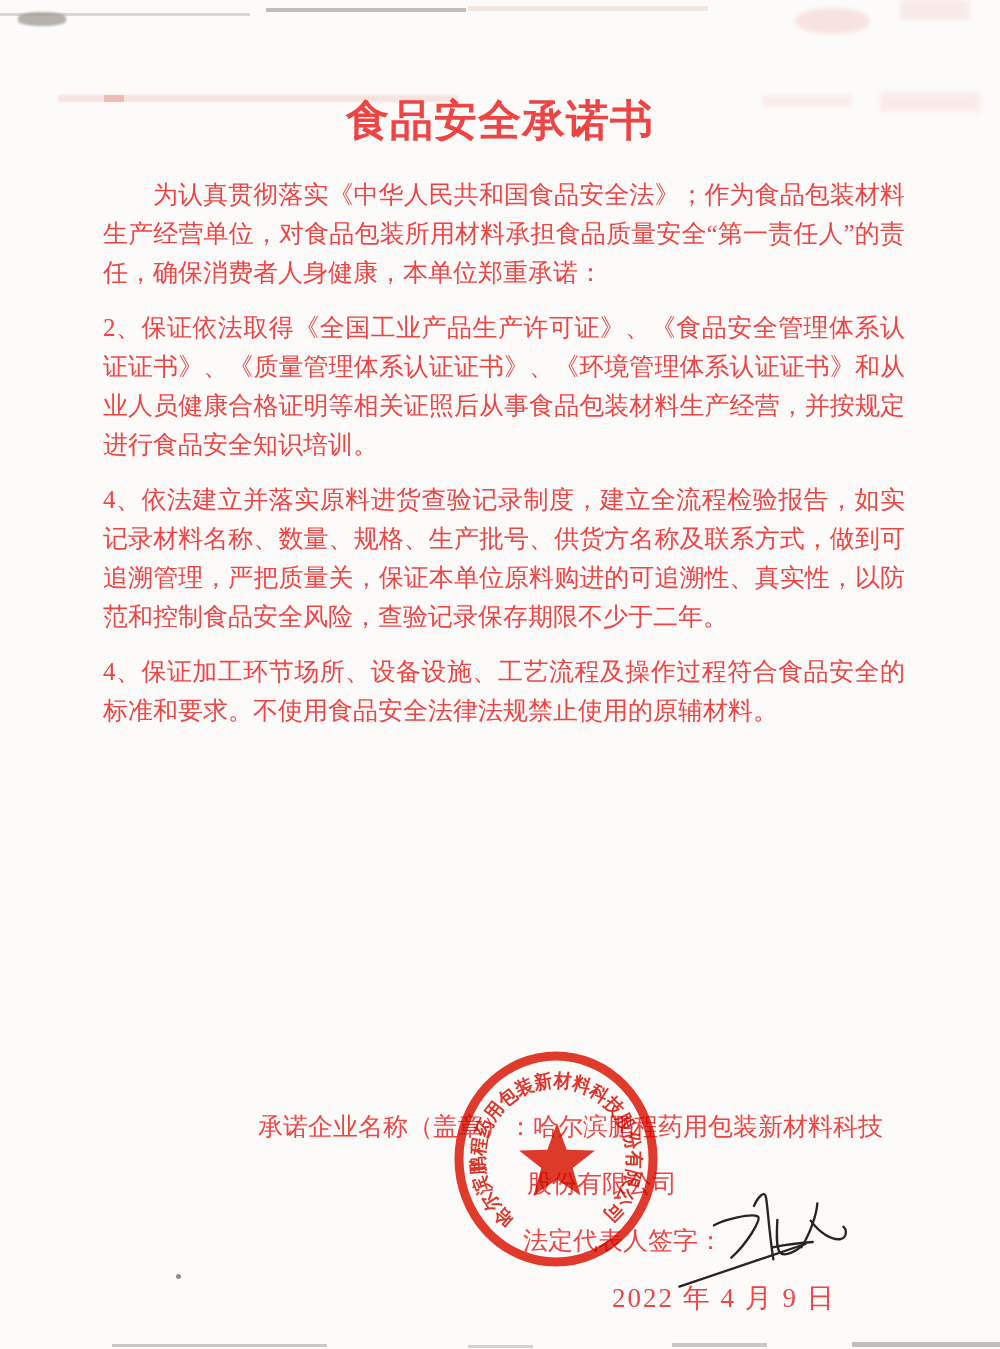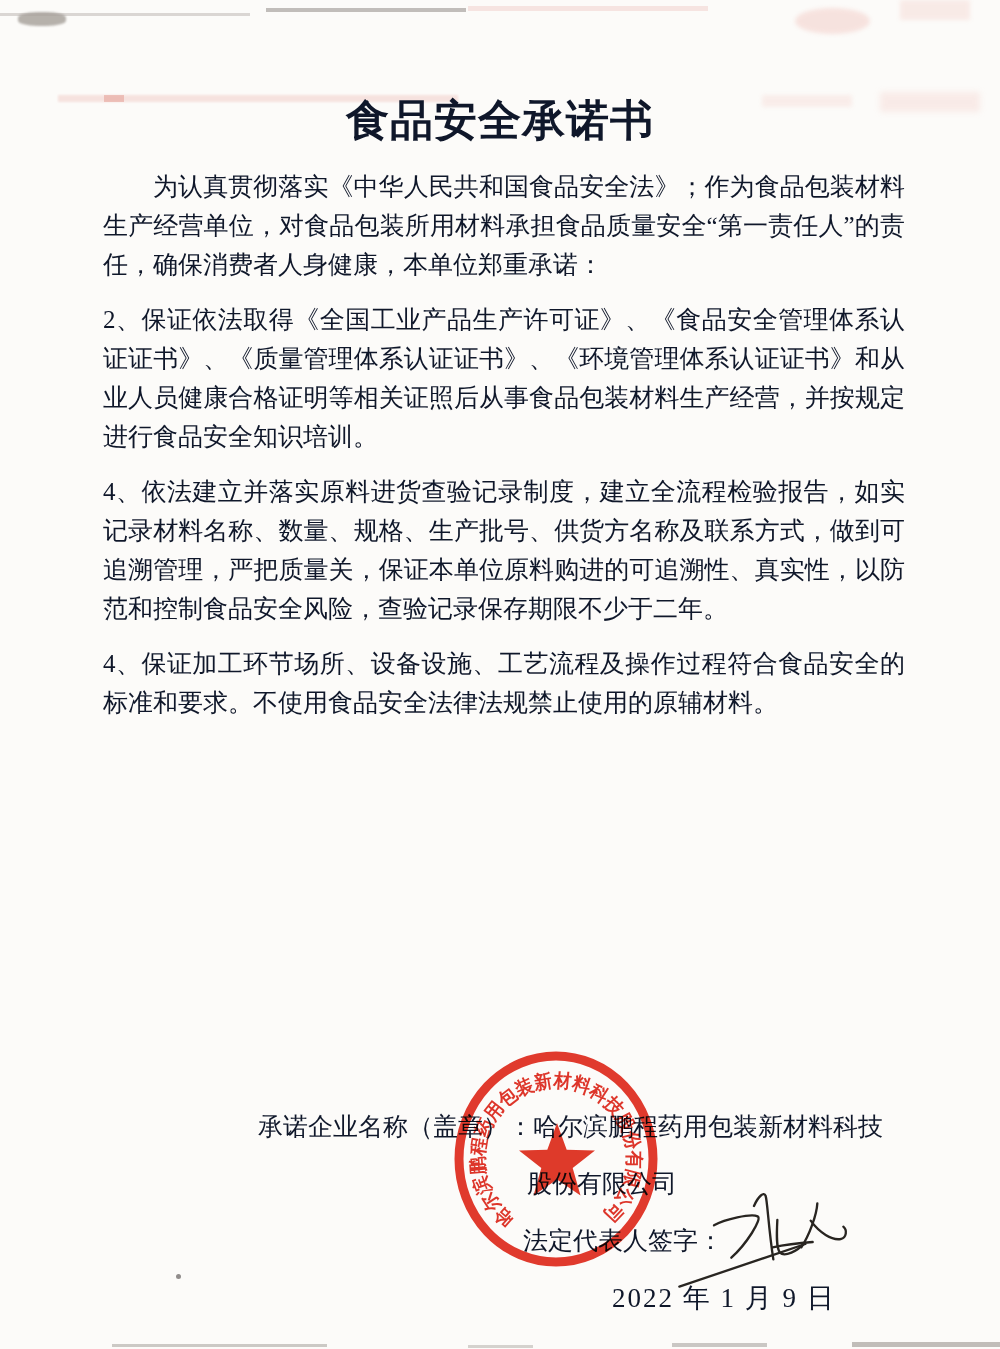--- a/index.html
+++ b/index.html
@@ -1,31 +1,31 @@
 <!DOCTYPE html>
 <html><head>
 <meta charset="utf-8">
 <style>
   html,body { margin:0; padding:0; background:#ffffff; }
   .page {
     position:relative; width:1000px; height:1349px;
     background:#fcfbf9; overflow:hidden;
     font-family:"Liberation Serif","DejaVu Serif",serif;
-    color:#0f172a;
+    color:#ef4444;
   }
   .doc-title {
     position:absolute; top:92px; left:0; width:100%;
     margin:0; text-align:center;
     font-size:43px; font-weight:bold; letter-spacing:1px;
   }
   .doc-body {
     position:absolute; left:103px; top:167px; width:802px;
     text-align:justify; text-justify:inter-character;
   }
-  .doc-body p { margin:0 0 16px 0; font-size:25px; line-height:39px; }
+  .doc-body p { margin:8px 0 16px 0; font-size:25px; line-height:39px; }
   .doc-body p.intro { text-indent:50px; }
   .sig-company  { position:absolute; left:258px; top:1110px; font-size:25px; white-space:nowrap; }
   .sig-company2 { position:absolute; left:527px; top:1167px; font-size:25px; white-space:nowrap; }
   .sig-legal    { position:absolute; left:523px; top:1224px; font-size:25px; white-space:nowrap; }
   .sig-date     { position:absolute; left:612px; top:1280px; font-size:27px; letter-spacing:2px; white-space:nowrap; }
   .seal {
     position:absolute; left:451px; top:1050px; width:210px; height:220px;
     mix-blend-mode:multiply; opacity:.9;
   }
   .seal text { font-family:"Liberation Serif","DejaVu Serif",serif; font-weight:bold; }
@@ -58,21 +58,21 @@
   <div class="doc-body">
     <p class="intro">为认真贯彻落实《中华人民共和国食品安全法》；作为食品包装材料生产经营单位，对食品包装所用材料承担食品质量安全“第一责任人”的责任，确保消费者人身健康，本单位郑重承诺：</p>
     <p>2、保证依法取得《全国工业产品生产许可证》、《食品安全管理体系认证证书》、《质量管理体系认证证书》、《环境管理体系认证证书》和从业人员健康合格证明等相关证照后从事食品包装材料生产经营，并按规定进行食品安全知识培训。</p>
     <p>4、依法建立并落实原料进货查验记录制度，建立全流程检验报告，如实记录材料名称、数量、规格、生产批号、供货方名称及联系方式，做到可追溯管理，严把质量关，保证本单位原料购进的可追溯性、真实性，以防范和控制食品安全风险，查验记录保存期限不少于二年。</p>
     <p>4、保证加工环节场所、设备设施、工艺流程及操作过程符合食品安全的标准和要求。不使用食品安全法律法规禁止使用的原辅材料。</p>
   </div>
 
   <div class="sig-company"><span>承诺企业名称（盖章）：</span><span>哈尔滨鹏程药用包装新材料科技</span></div>
   <div class="sig-company2">股份有限公司</div>
   <div class="sig-legal">法定代表人签字：</div>
-  <div class="sig-date">2022 年 1 月 9 日</div>
+  <div class="sig-date">2022 年 4 月 9 日</div>
 
   <svg class="seal" viewBox="0 0 210 220">
     <ellipse cx="105" cy="109" rx="97" ry="103" fill="none" stroke="#e02517" stroke-width="9"></ellipse>
     <polygon fill="#de2514" points="106,73 115.7,99.7 144,100.6 121.7,118.1 129.5,145.4 106,129.5 82.5,145.4 90.3,118.1 68,100.6 96.3,99.7"></polygon>
     <path id="sealArc" d="M 63.7 168 A 72 72 0 1 1 146.3 168" fill="none"></path>
     <text font-size="19" fill="#dd2013">
       <textPath href="#sealArc" startOffset="0" textLength="358" lengthAdjust="spacingAndGlyphs">哈尔滨鹏程药用包装新材料科技股份有限公司</textPath>
     </text>
   </svg>
 

